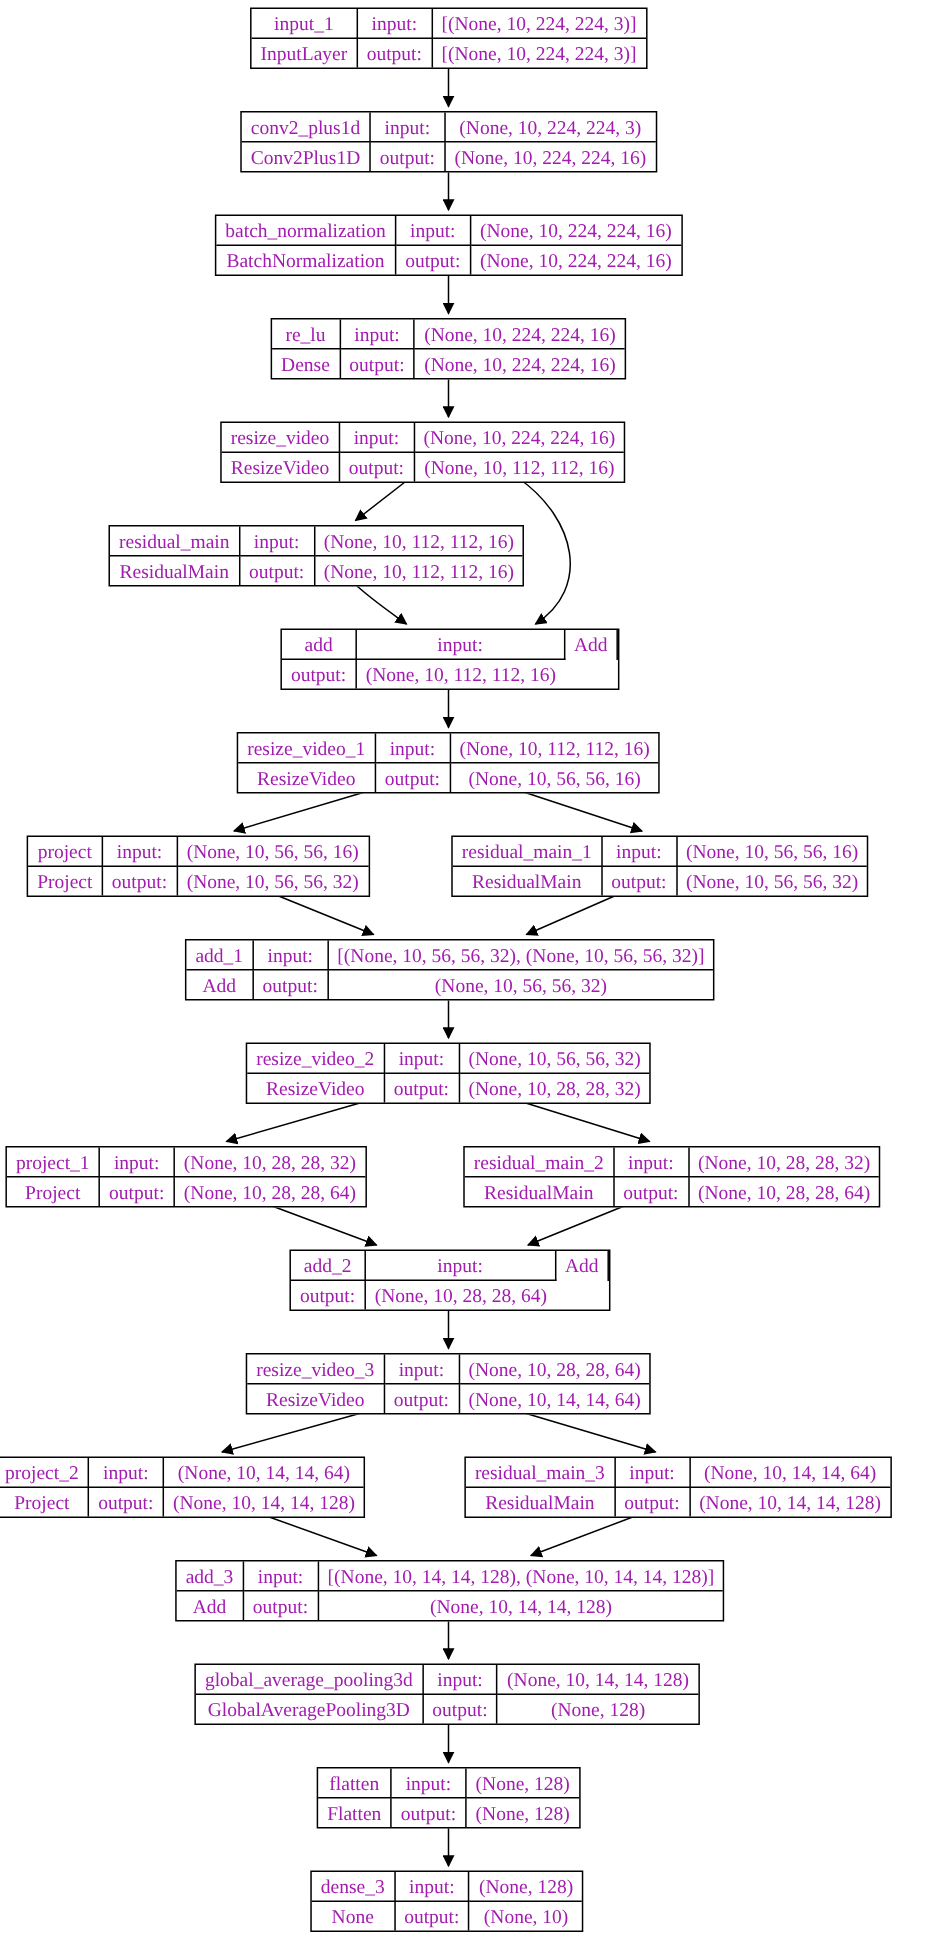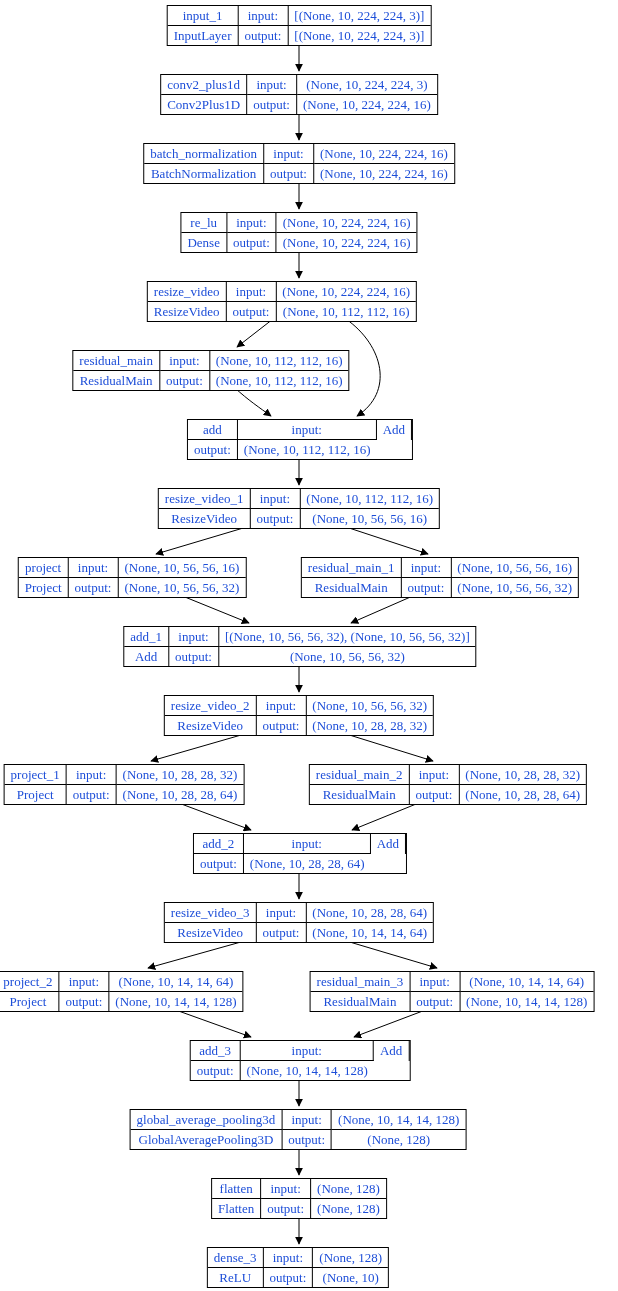--- a/index.html
+++ b/index.html
@@ -1,19 +1,19 @@
 <!DOCTYPE html>
 <html><head>
 <meta charset="utf-8">
 <style>
   html,body { margin:0; padding:0; background:#ffffff; }
   #canvas {
     position:relative; width:618px; height:1291px; background:#ffffff;
     font-family:"Liberation Serif", "DejaVu Serif", serif;
-    color:#1d4ed8;
+    color:#a21caf;
   }
   svg.edges { position:absolute; left:0; top:0; width:618px; height:1291px; }
   .node {
     position:absolute; transform:translateX(-50%);
     display:grid; grid-template-columns:max-content max-content max-content;
     border:1px solid #000; background:#fff;
     font-size:13px; line-height:17px; white-space:nowrap;
   }
   .c { padding:1px 6px; text-align:center; }
   .r { border-right:1px solid #000; }
@@ -214,20 +214,21 @@
     <div class="c r b">input:</div>
     <div class="c b">(None, 10, 14, 14, 64)</div>
     <div class="c r">ResidualMain</div>
     <div class="c r">output:</div>
     <div class="c">(None, 10, 14, 14, 128)</div>
   </div>
 
   <div class="node" style="left:300px;top:1040px">
     <div class="c r b">add_3</div>
     <div class="c r b">input:</div>
+    <div class="c b">[(None, 10, 14, 14, 128), (None, 10, 14, 14, 128)]</div>
     <div class="c r">Add</div>
     <div class="c r">output:</div>
     <div class="c">(None, 10, 14, 14, 128)</div>
   </div>
 
   <div class="node" style="left:298px;top:1109px">
     <div class="c r b">global_average_pooling3d</div>
     <div class="c r b">input:</div>
     <div class="c b">(None, 10, 14, 14, 128)</div>
     <div class="c r">GlobalAveragePooling3D</div>
@@ -241,18 +242,18 @@
     <div class="c b">(None, 128)</div>
     <div class="c r">Flatten</div>
     <div class="c r">output:</div>
     <div class="c">(None, 128)</div>
   </div>
 
   <div class="node" style="left:298px;top:1247px">
     <div class="c r b">dense_3</div>
     <div class="c r b">input:</div>
     <div class="c b">(None, 128)</div>
-    <div class="c r">ReLU</div>
+    <div class="c r">None</div>
     <div class="c r">output:</div>
     <div class="c">(None, 10)</div>
   </div>
 
 </div>
 
 </body></html>

